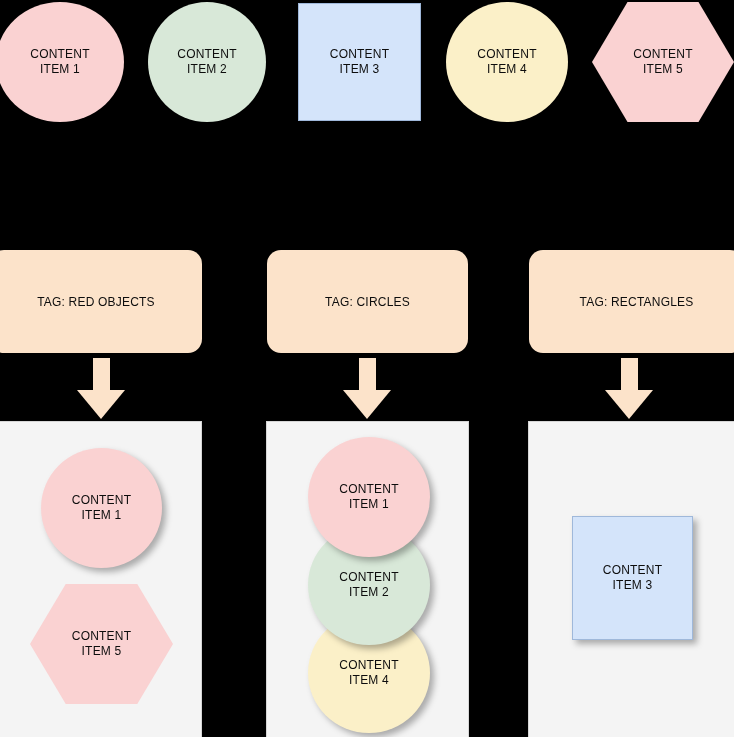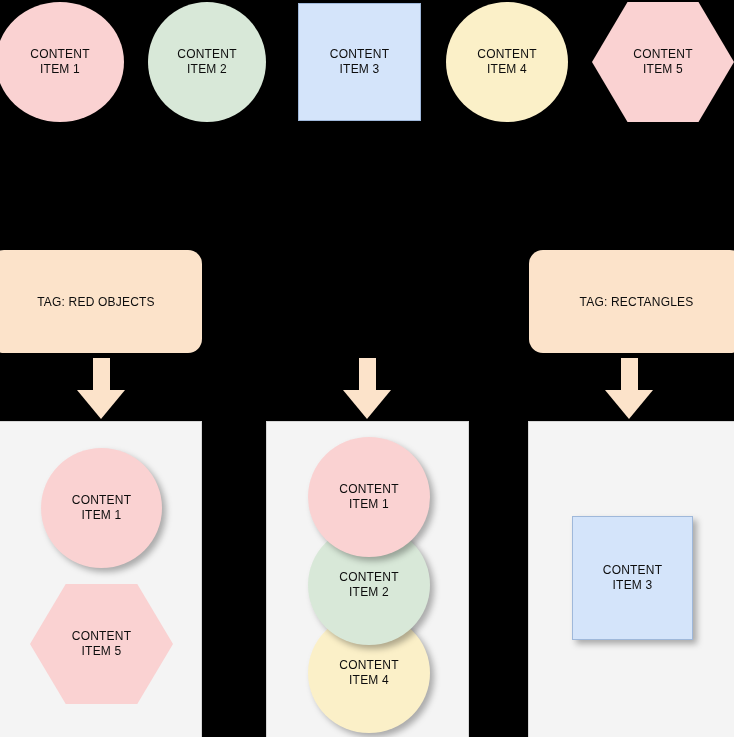--- a/index.html
+++ b/index.html
@@ -180,20 +180,23 @@
       <div class="shape-label">CONTENT
 ITEM 5</div>
     </div>
 
   </div>
 
   <div class="tagbox t1">
     <div class="tag-text">TAG: RED OBJECTS</div>
   </div>
 
+  <div class="tagbox t2">
+    <div class="tag-text">TAG: CIRCLES</div>
+  </div>
 
   <div class="tagbox t3">
     <div class="tag-text">TAG: RECTANGLES</div>
   </div>
 
   <div class="arrow a1">
     <div class="shaft"></div>
     <div class="head"></div>
   </div>
 

